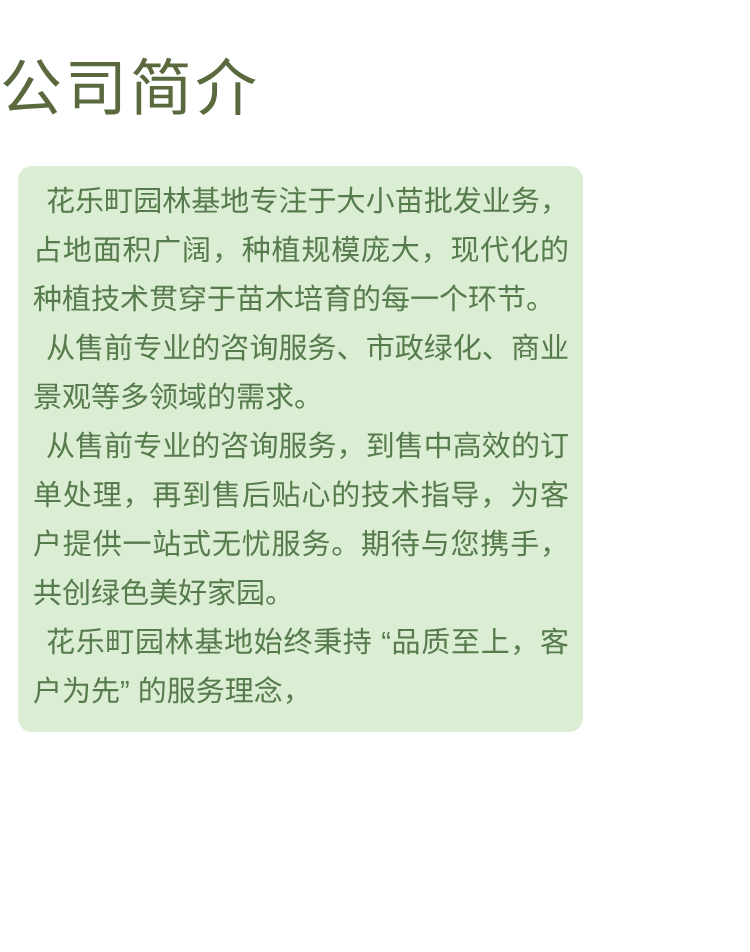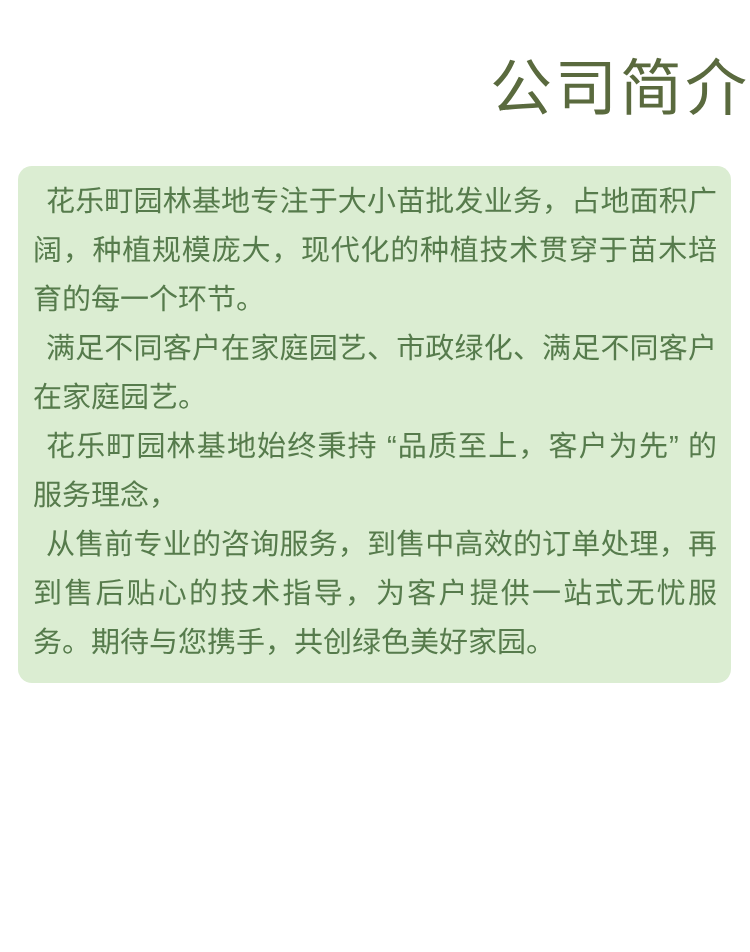--- a/index.html
+++ b/index.html
@@ -14,30 +14,30 @@
     width: 750px;
     height: 952px;
     background: #ffffff;
     overflow: hidden;
   }
 
   .page-title {
     margin-top: 56px;
     height: 66px;
     line-height: 66px;
-    text-align: right;
+    text-align: left;
     font-size: 62px;
     font-weight: 500;
     letter-spacing: 3px;
     color: #5a6a3e;
   }
 
   .intro-card {
     margin: 44px 19px 0 18px;
-    width: 713px;
+    width: 565px;
     background: #dbedd2;
     border-radius: 14px;
     padding: 11px 14px 16px 15px;
   }
 
   .intro-card p {
     font-size: 29px;
     line-height: 49px;
     text-indent: 13px;
     color: #567b4c;
@@ -48,18 +48,18 @@
 </style>
 </head>
 <body>
 
 <div class="page">
 
   <h1 class="page-title">公司简介</h1>
 
   <section class="intro-card">
     <p>花乐町园林基地专注于大小苗批发业务，占地面积广阔，种植规模庞大，现代化的种植技术贯穿于苗木培育的每一个环节。</p>
-    <p>满足不同客户在家庭园艺、市政绿化、满足不同客户在家庭园艺。</p>
+    <p>从售前专业的咨询服务、市政绿化、商业景观等多领域的需求。</p>
+    <p>从售前专业的咨询服务，到售中高效的订单处理，再到售后贴心的技术指导，为客户提供一站式无忧服务。期待与您携手，共创绿色美好家园。</p>
     <p>花乐町园林基地始终秉持 “品质至上，客户为先” 的服务理念，</p>
-    <p>从售前专业的咨询服务，到售中高效的订单处理，再到售后贴心的技术指导，为客户提供一站式无忧服务。期待与您携手，共创绿色美好家园。</p>
   </section>
 
 </div>
 
 </body></html>

